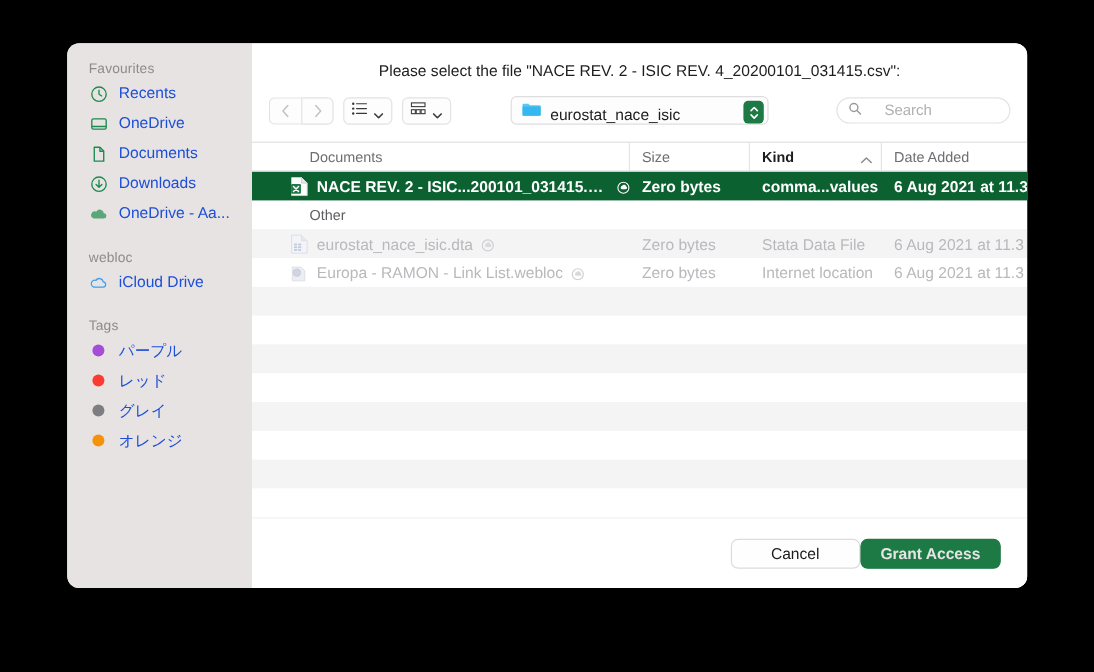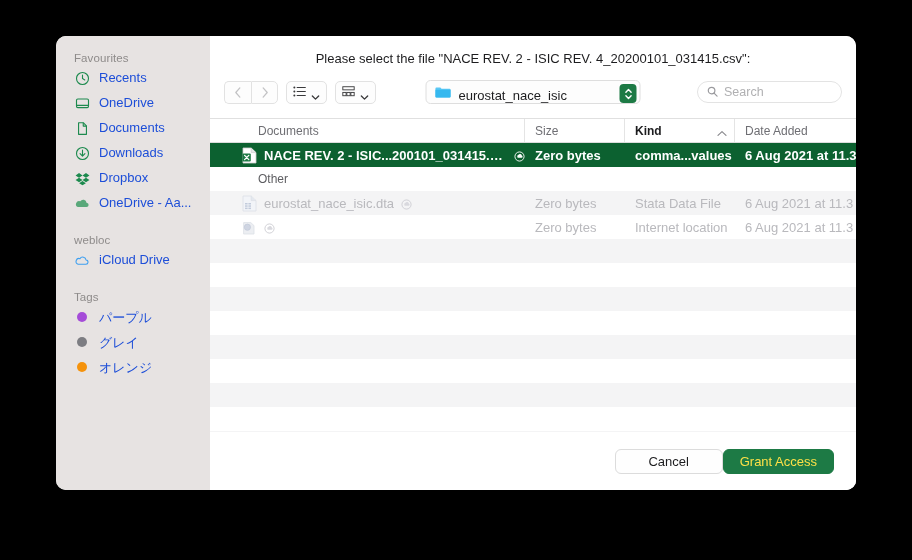--- a/index.html
+++ b/index.html
@@ -138,21 +138,21 @@
   }
 
   .search {
     margin-left:auto;
     width:145px; height:22px;
     background:#fff;
     border:1px solid #e3e3e3;
     border-radius:11px;
     display:flex; align-items:center;
     padding:0 9px;
-    gap:6px;
+    gap:19px;
   }
   .search .ph { font-size:12.5px; color:#b0b0b2; }
 
   
   .colhead {
     height:25px;
     display:flex;
     align-items:stretch;
     border-top:1px solid #e0e0e0;
     border-bottom:1px solid #dcdcdc;
@@ -232,23 +232,23 @@
     padding:0 16px;
     min-width:108px;
   }
   .btn-cancel {
     background:#fefefe;
     border:1px solid #dcdcdc;
     color:#1d1d1f;
   }
   .btn-default {
     background:#1d7a45;
-    color:#fde047;
+    color:#e5e5e5;
     border:1px solid #1d7a45;
-    font-weight:normal;
+    font-weight:bold;
   }
 </style>
 </head>
 <body>
 
 <div class="window">
 
   <div class="sidebar">
 
     <div class="side-group-title">Favourites</div>
@@ -287,28 +287,20 @@
     <div class="side-item">
       <span class="side-ico">
         <svg width="15" height="15" viewBox="0 0 16 16">
             <circle cx="8" cy="8" r="6.4" fill="none" stroke="#1d8a4e" stroke-width="1.2"></circle>
             <path d="M8 4.4v6.2M5.4 8.2 8 10.8l2.6-2.6" fill="none" stroke="#1d8a4e" stroke-width="1.2" stroke-linecap="round" stroke-linejoin="round"></path>
           </svg>
       </span>
       <span>Downloads</span>
     </div>
 
-    <div class="side-item">
-      <span class="side-ico">
-        <svg width="15" height="15" viewBox="0 0 16 16">
-            <path d="M4.3 2.2 8 4.7 4.3 7.2.6 4.7zM11.7 2.2 15.4 4.7 11.7 7.2 8 4.7zM.6 9.6 4.3 7.1 8 9.6l-3.7 2.5zM8 9.6l3.7-2.5 3.7 2.5-3.7 2.5zM4.4 13l3.6-2.3L11.6 13 8 15.2z" fill="#1d8a4e"></path>
-          </svg>
-      </span>
-      <span>Dropbox</span>
-    </div>
 
     <div class="side-item">
       <span class="side-ico">
         <svg width="16" height="16" viewBox="0 0 18 16">
             <path d="M4.4 12.6h9.4a2.5 2.5 0 0 0 .3-5 3.8 3.8 0 0 0-7-1.5 2.9 2.9 0 0 0-2.7 6.5z" fill="#5aa87a"></path>
           </svg>
       </span>
       <span>OneDrive - Aa...</span>
     </div>
 
@@ -323,20 +315,26 @@
       <span>iCloud Drive</span>
     </div>
 
     <div class="side-group-title spaced">Tags</div>
 
     <div class="side-item">
       <span class="side-ico">
         <span class="tag-dot" style="background:#a54cd8"></span>
       </span>
       <span>パープル</span>
+    </div>
+    <div class="side-item">
+      <span class="side-ico">
+        <span class="tag-dot" style="background:#fc3b30"></span>
+      </span>
+      <span>レッド</span>
     </div>
     <div class="side-item">
       <span class="side-ico">
         <span class="tag-dot" style="background:#7d7d82"></span>
       </span>
       <span>グレイ</span>
     </div>
     <div class="side-item">
       <span class="side-ico">
         <span class="tag-dot" style="background:#f5920b"></span>
@@ -516,20 +514,21 @@
 
         <div class="row disabled">
           <div class="cell cell-name">
             <span class="filico">
               <svg width="15" height="17" viewBox="0 0 15 17">
                   <path d="M1.6 3.6h7.2L12 6.6V15H1.6z" fill="#eceef2" stroke="#dcdfe6" stroke-width=".8"></path>
                   <circle cx="5.4" cy="8.2" r="3.1" fill="#cfd5e2"></circle>
                   <circle cx="5.4" cy="8.2" r="3.1" fill="none" stroke="#c2c9d8" stroke-width=".7"></circle>
                 </svg>
             </span>
+            <span class="fname">Europa - RAMON - Link List.webloc</span>
             <span class="cloudbadge">
               <svg width="11" height="11" viewBox="0 0 12 12">
                   <circle cx="6" cy="6" r="5" fill="none" stroke="#cdcdd2" stroke-width="1"></circle>
                   <path d="M3.6 5.6a1.5 1.5 0 0 1 1.3-1.5 2 2 0 0 1 3.6.8 1.3 1.3 0 0 1-.2 2.5H4.4a1.4 1.4 0 0 1-.8-1.8z" fill="#d9d9de"></path>
                 </svg>
             </span>
           </div>
           <div class="cell cell-size">Zero bytes</div>
           <div class="cell cell-kind">Internet location</div>
           <div class="cell cell-date">6 Aug 2021 at 11.3</div>

